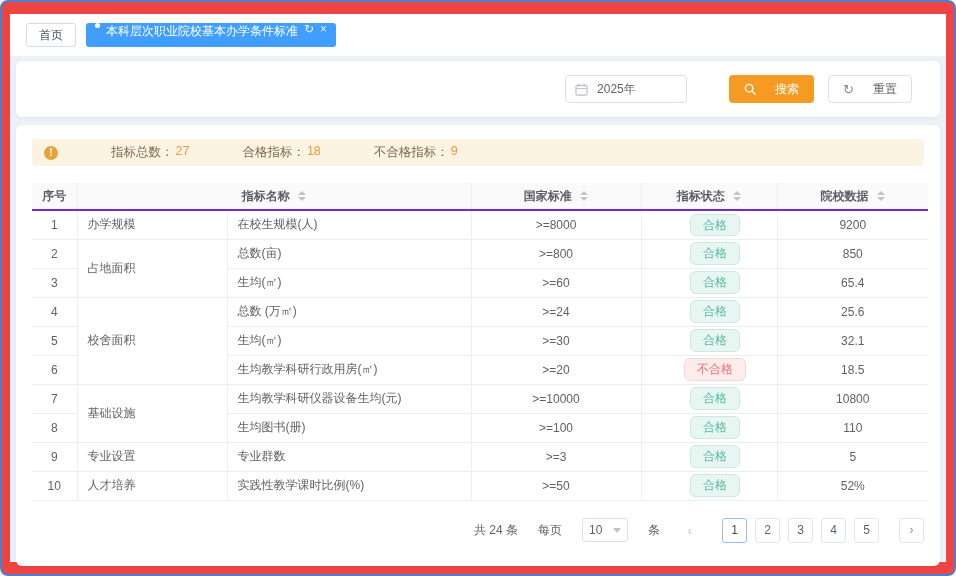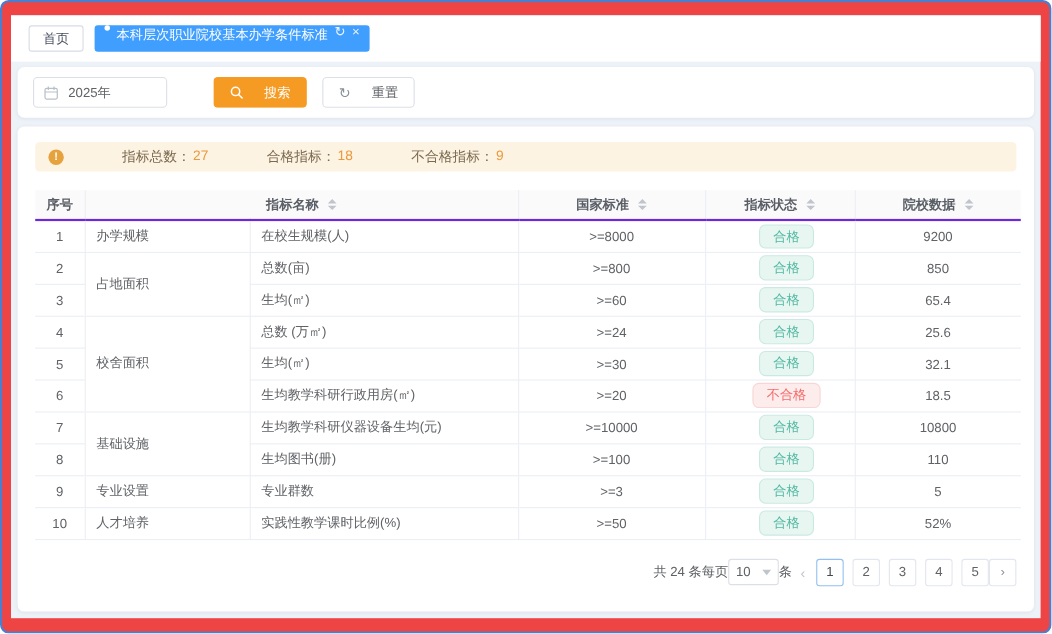--- a/index.html
+++ b/index.html
@@ -35,22 +35,22 @@
     font-size:12px; color:#fff; cursor:pointer;
   }
   .tab-dot { width:5px; height:5px; border-radius:50%; background:#fff; }
   .tab-ico { font-size:12px; line-height:1; color:#eaf3ff; }
   
   .card {
     background:#fff; border-radius:6px;
     box-shadow:0 1px 4px rgba(0,21,41,.06);
   }
   .search-card {
-    margin:5px 6px 0 6px; height:46px;
-    display:flex; align-items:center; gap:14px; padding:0 14px;
+    margin:5px 6px 0 6px; height:56px;
+    display:flex; align-items:center; gap:14px; padding:0 28px;justify-content:flex-end;
   }
   .date-input {
     width:122px; height:28px; border:1px solid #dcdfe6; border-radius:4px;
     display:flex; align-items:center; gap:7px; padding:0 9px; background:#fff;
   }
   .date-input input {
     border:none; outline:none; width:80px; font-size:12px; color:#606266;
     font-family:inherit; background:transparent;
   }
   .btn {
@@ -100,21 +100,21 @@
   .carets .up   { border-bottom:4px solid #c0c4cc; }
   .carets .down { border-top:4px solid #c0c4cc; }
   .badge {
     display:inline-block; min-width:30px; padding:3px 12px; border-radius:6px;
     font-size:12px; line-height:1.2;margin-left:12px;
   }
   .badge-pass { color:#54b9a3; background:#e7f6f1; border:1px solid #c9eae1; }
   .badge-fail { color:#f56c6c; background:#fdecec; border:1px solid #f8d6d6; }
   
   .pagination {
-    display:flex; justify-content:flex-end; align-items:center; gap:0;
+    display:flex; justify-content:flex-end; align-items:center; gap:20px;
     margin-top:17px; font-size:12px; color:#606266;
   }
   .pg-text { color:#606266; }
   .pp-select {
     width:46px; height:24px; border:1px solid #dcdfe6; border-radius:3px;
     display:inline-flex; align-items:center; justify-content:space-between;
     padding:0 6px; cursor:pointer; background:#fff;
   }
   .pp-caret { width:0; height:0; border-left:4px solid transparent; border-right:4px solid transparent; border-top:5px solid #c0c4cc; }
   .pg-prev {

